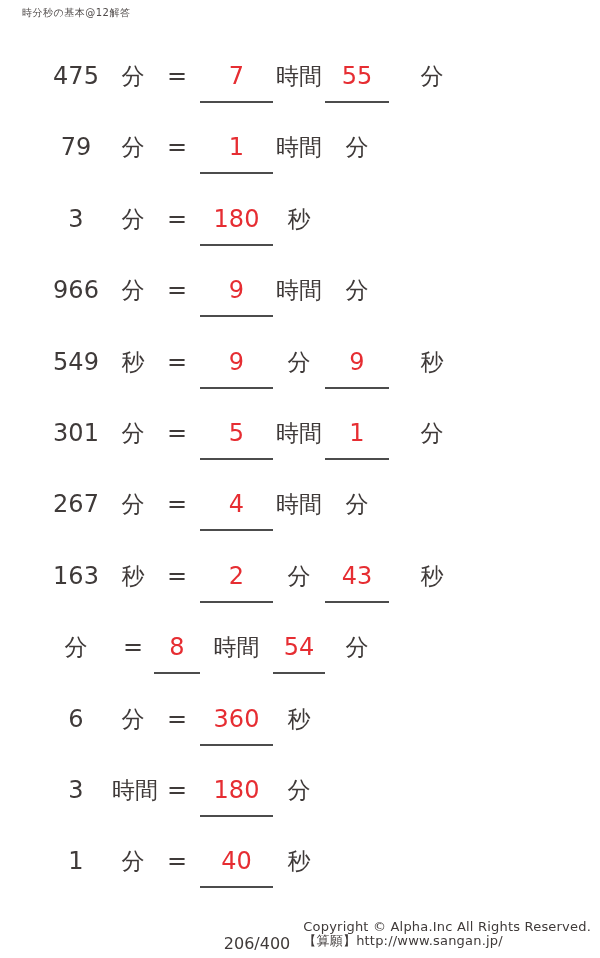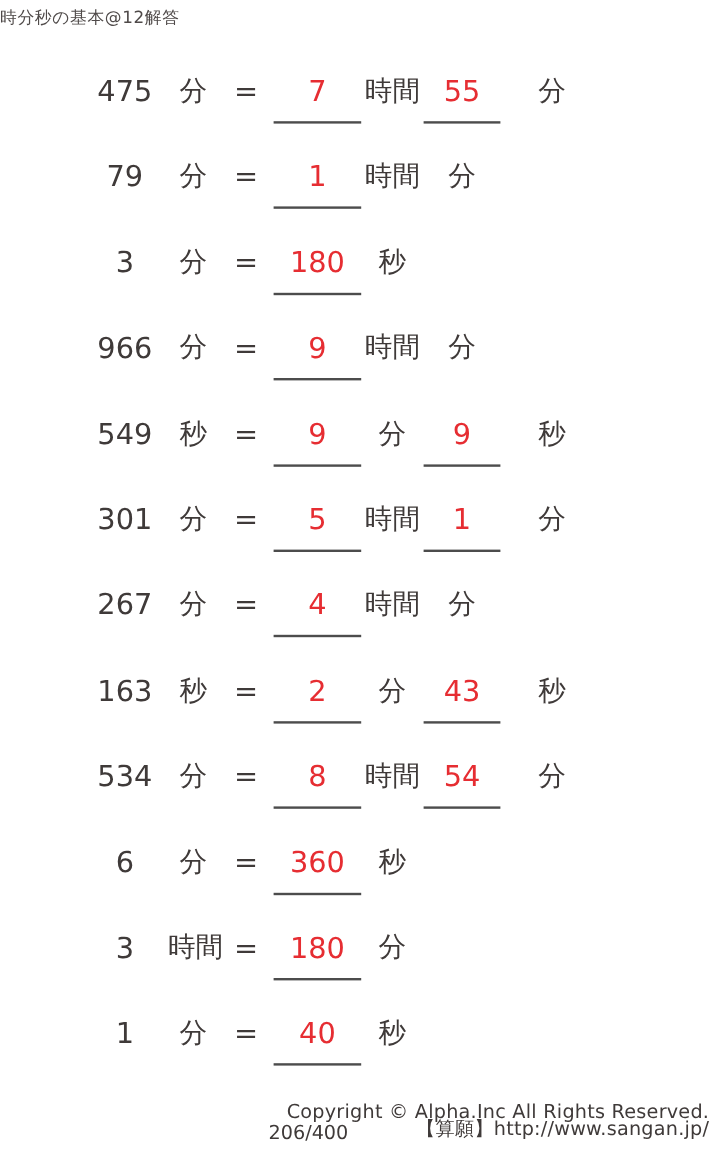--- a/index.html
+++ b/index.html
@@ -7,30 +7,29 @@
     position: relative;
     width: 600px;
     height: 958px;
     background: #ffffff;
     font-family: "DejaVu Sans", "Liberation Sans", sans-serif;
     color: #3f3a39;
     overflow: hidden;
   }
   .title {
     position: absolute;
-    top: 6px; left: 0;
-    font-size: 14px;
+    top: 6px; left: 22px;
+    font-size: 10px;
     color: #4f4a49;
     letter-spacing: 0.5px;
   }
   .problems {
     position: absolute;
     top: 47px; left: 0;
     width: 508px;
-    margin-left: 28px;
   }
   .row {
     display: grid;
     grid-template-columns: 72px 42px 46px 73px 52px 64px 86px;
     padding-left: 40px;
     height: 71.4px;
     box-sizing: border-box;
   }
   .cell {
     padding-top: 12px;
@@ -56,22 +55,21 @@
   .page-number {
     position: absolute;
     top: 934px; left: 257px;
     transform: translateX(-50%);
     font-size: 16px;
     color: #3f3a39;
   }
   .copyright {
     position: absolute;
     top: 920px; right: 9px;
-    text-align: right;
-    font-size: 16px;
+    font-size: 13px;
     line-height: 13.5px;
     color: #3f3a39;
     letter-spacing: 0.2px;
   }
 </style>
 </head>
 <body>
 
 <div class="page">
 
@@ -167,21 +165,20 @@
     <div class="cell answer-cell">
       <span class="answer">2</span>
     </div>
     <div class="cell unit-cell">分</div>
     <div class="cell answer-cell">
       <span class="answer">43</span>
     </div>
     <div class="cell unit-cell">秒</div>
   </div>
       <div class="row">
-    <div class="cell">534</div>
     <div class="cell unit-cell">分</div>
     <div class="cell">=</div>
     <div class="cell answer-cell">
       <span class="answer">8</span>
     </div>
     <div class="cell unit-cell">時間</div>
     <div class="cell answer-cell">
       <span class="answer">54</span>
     </div>
     <div class="cell unit-cell">分</div>

